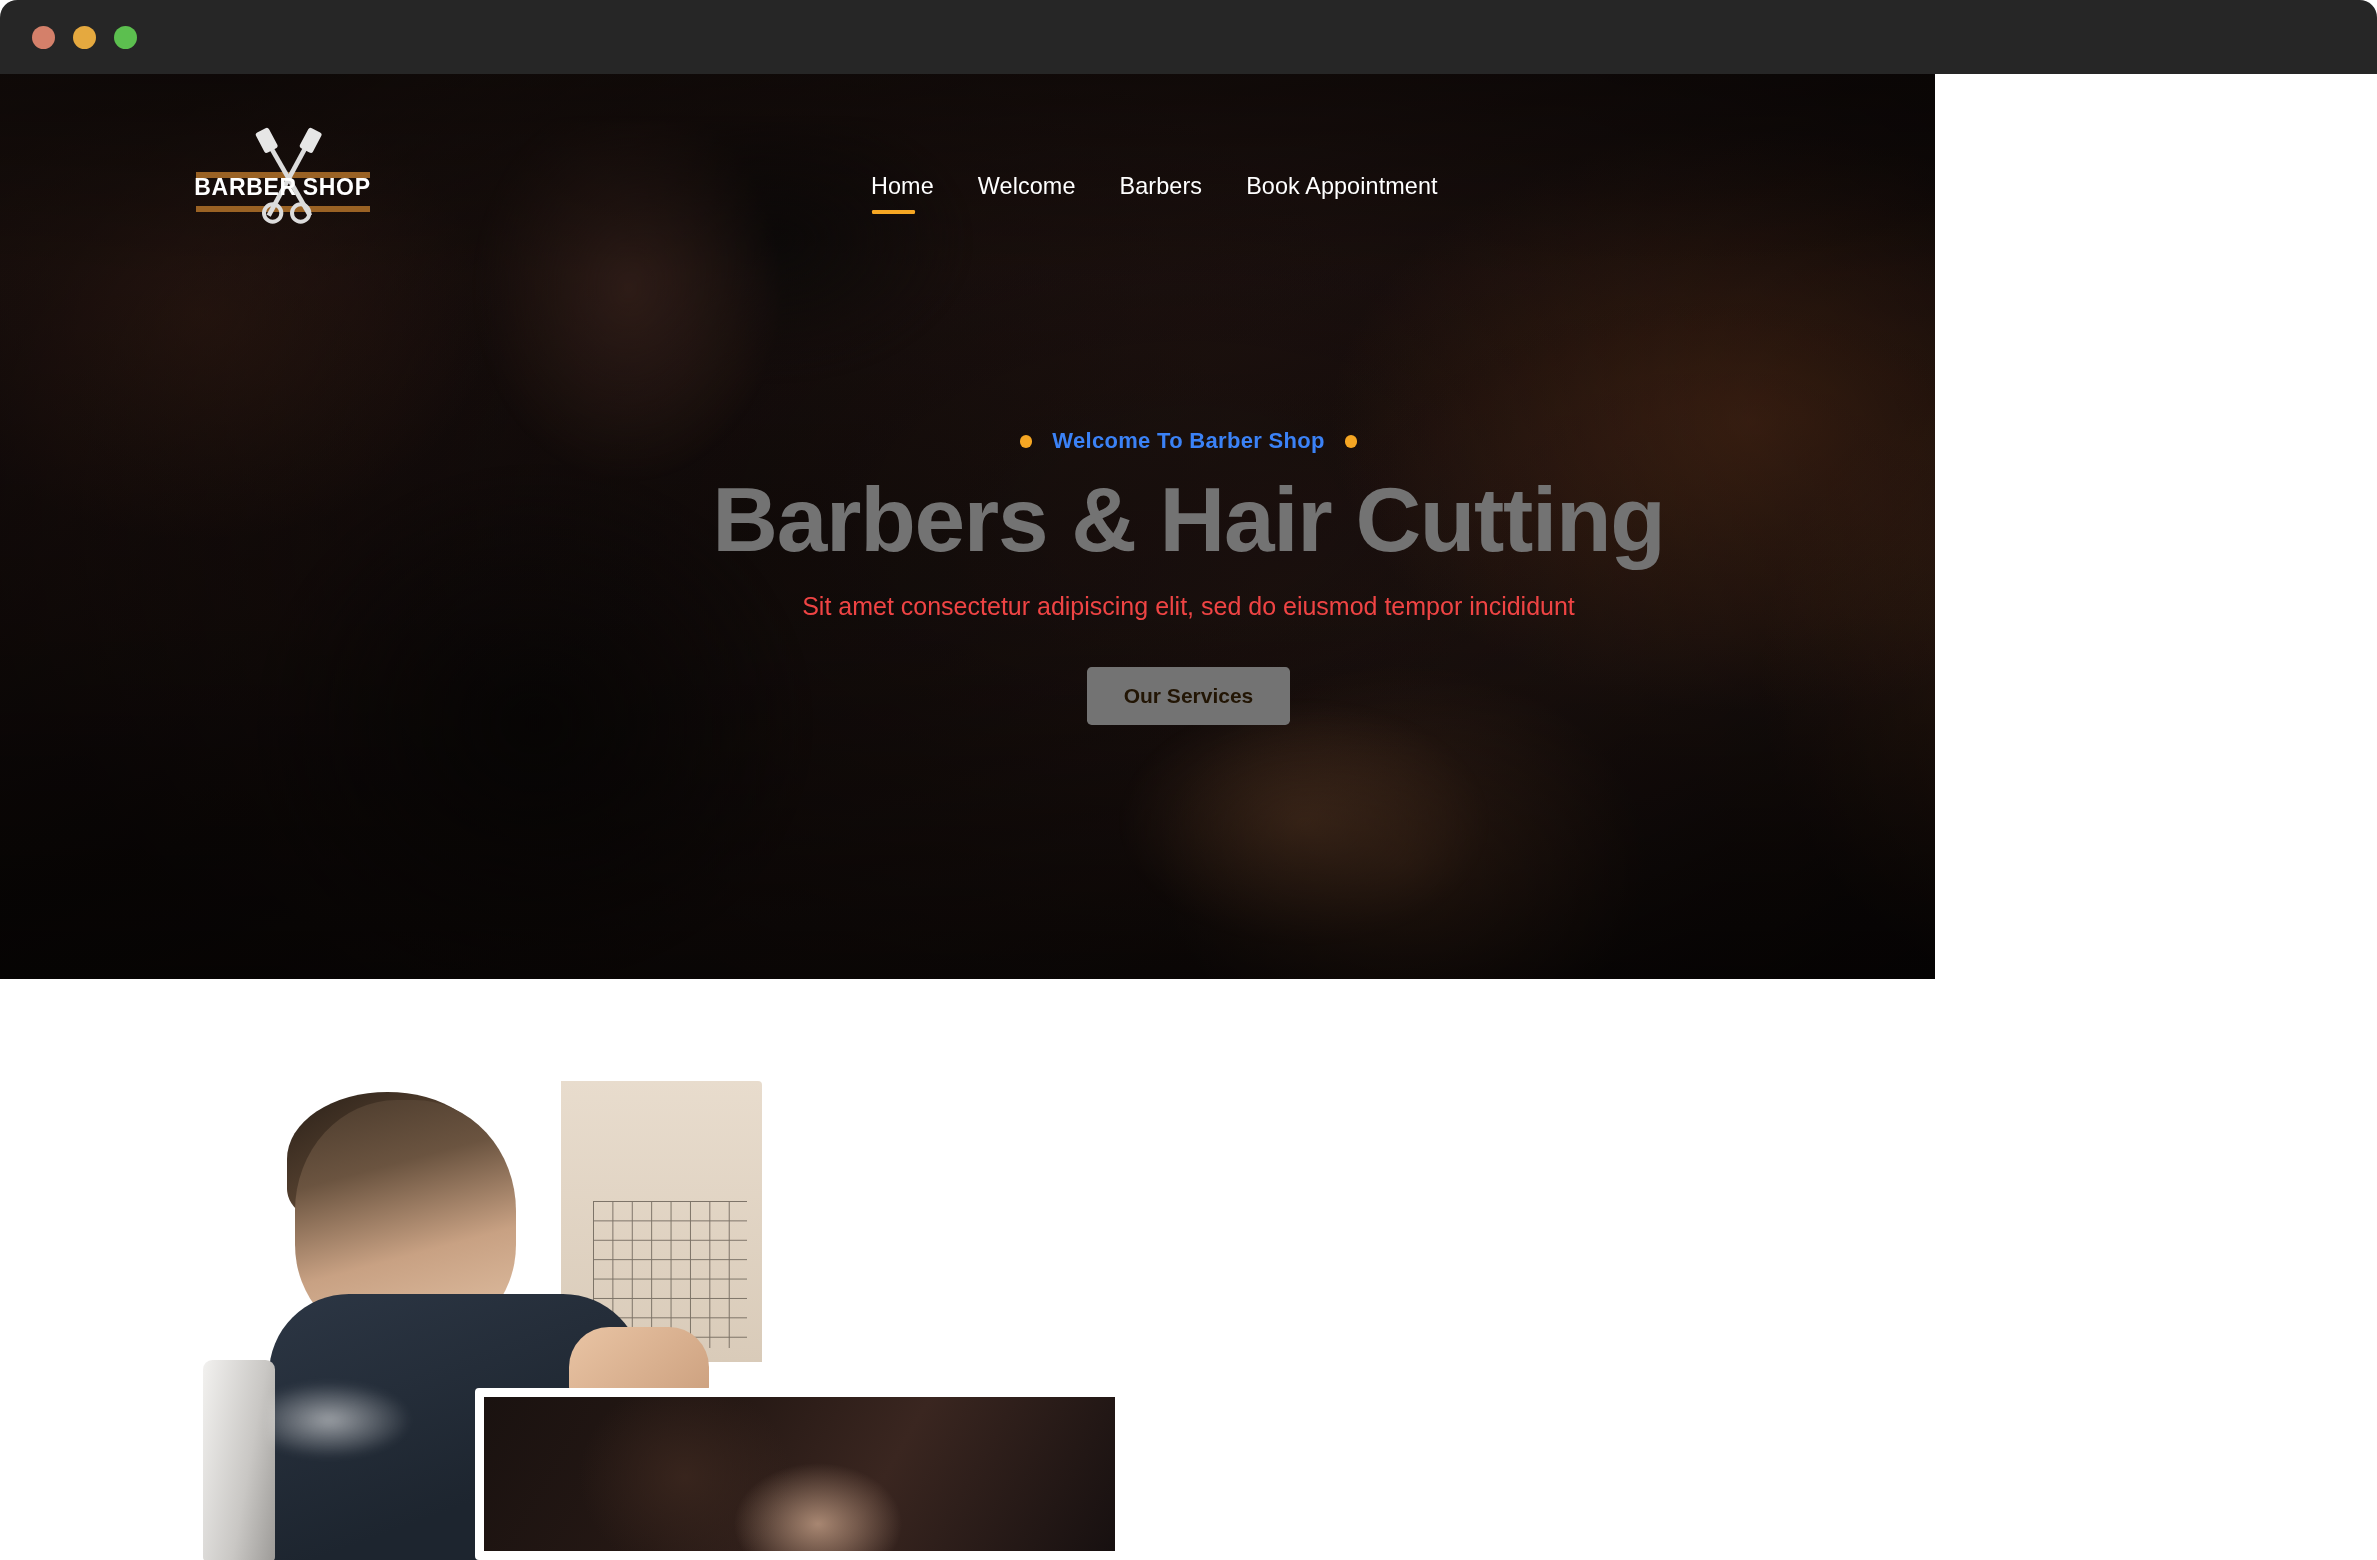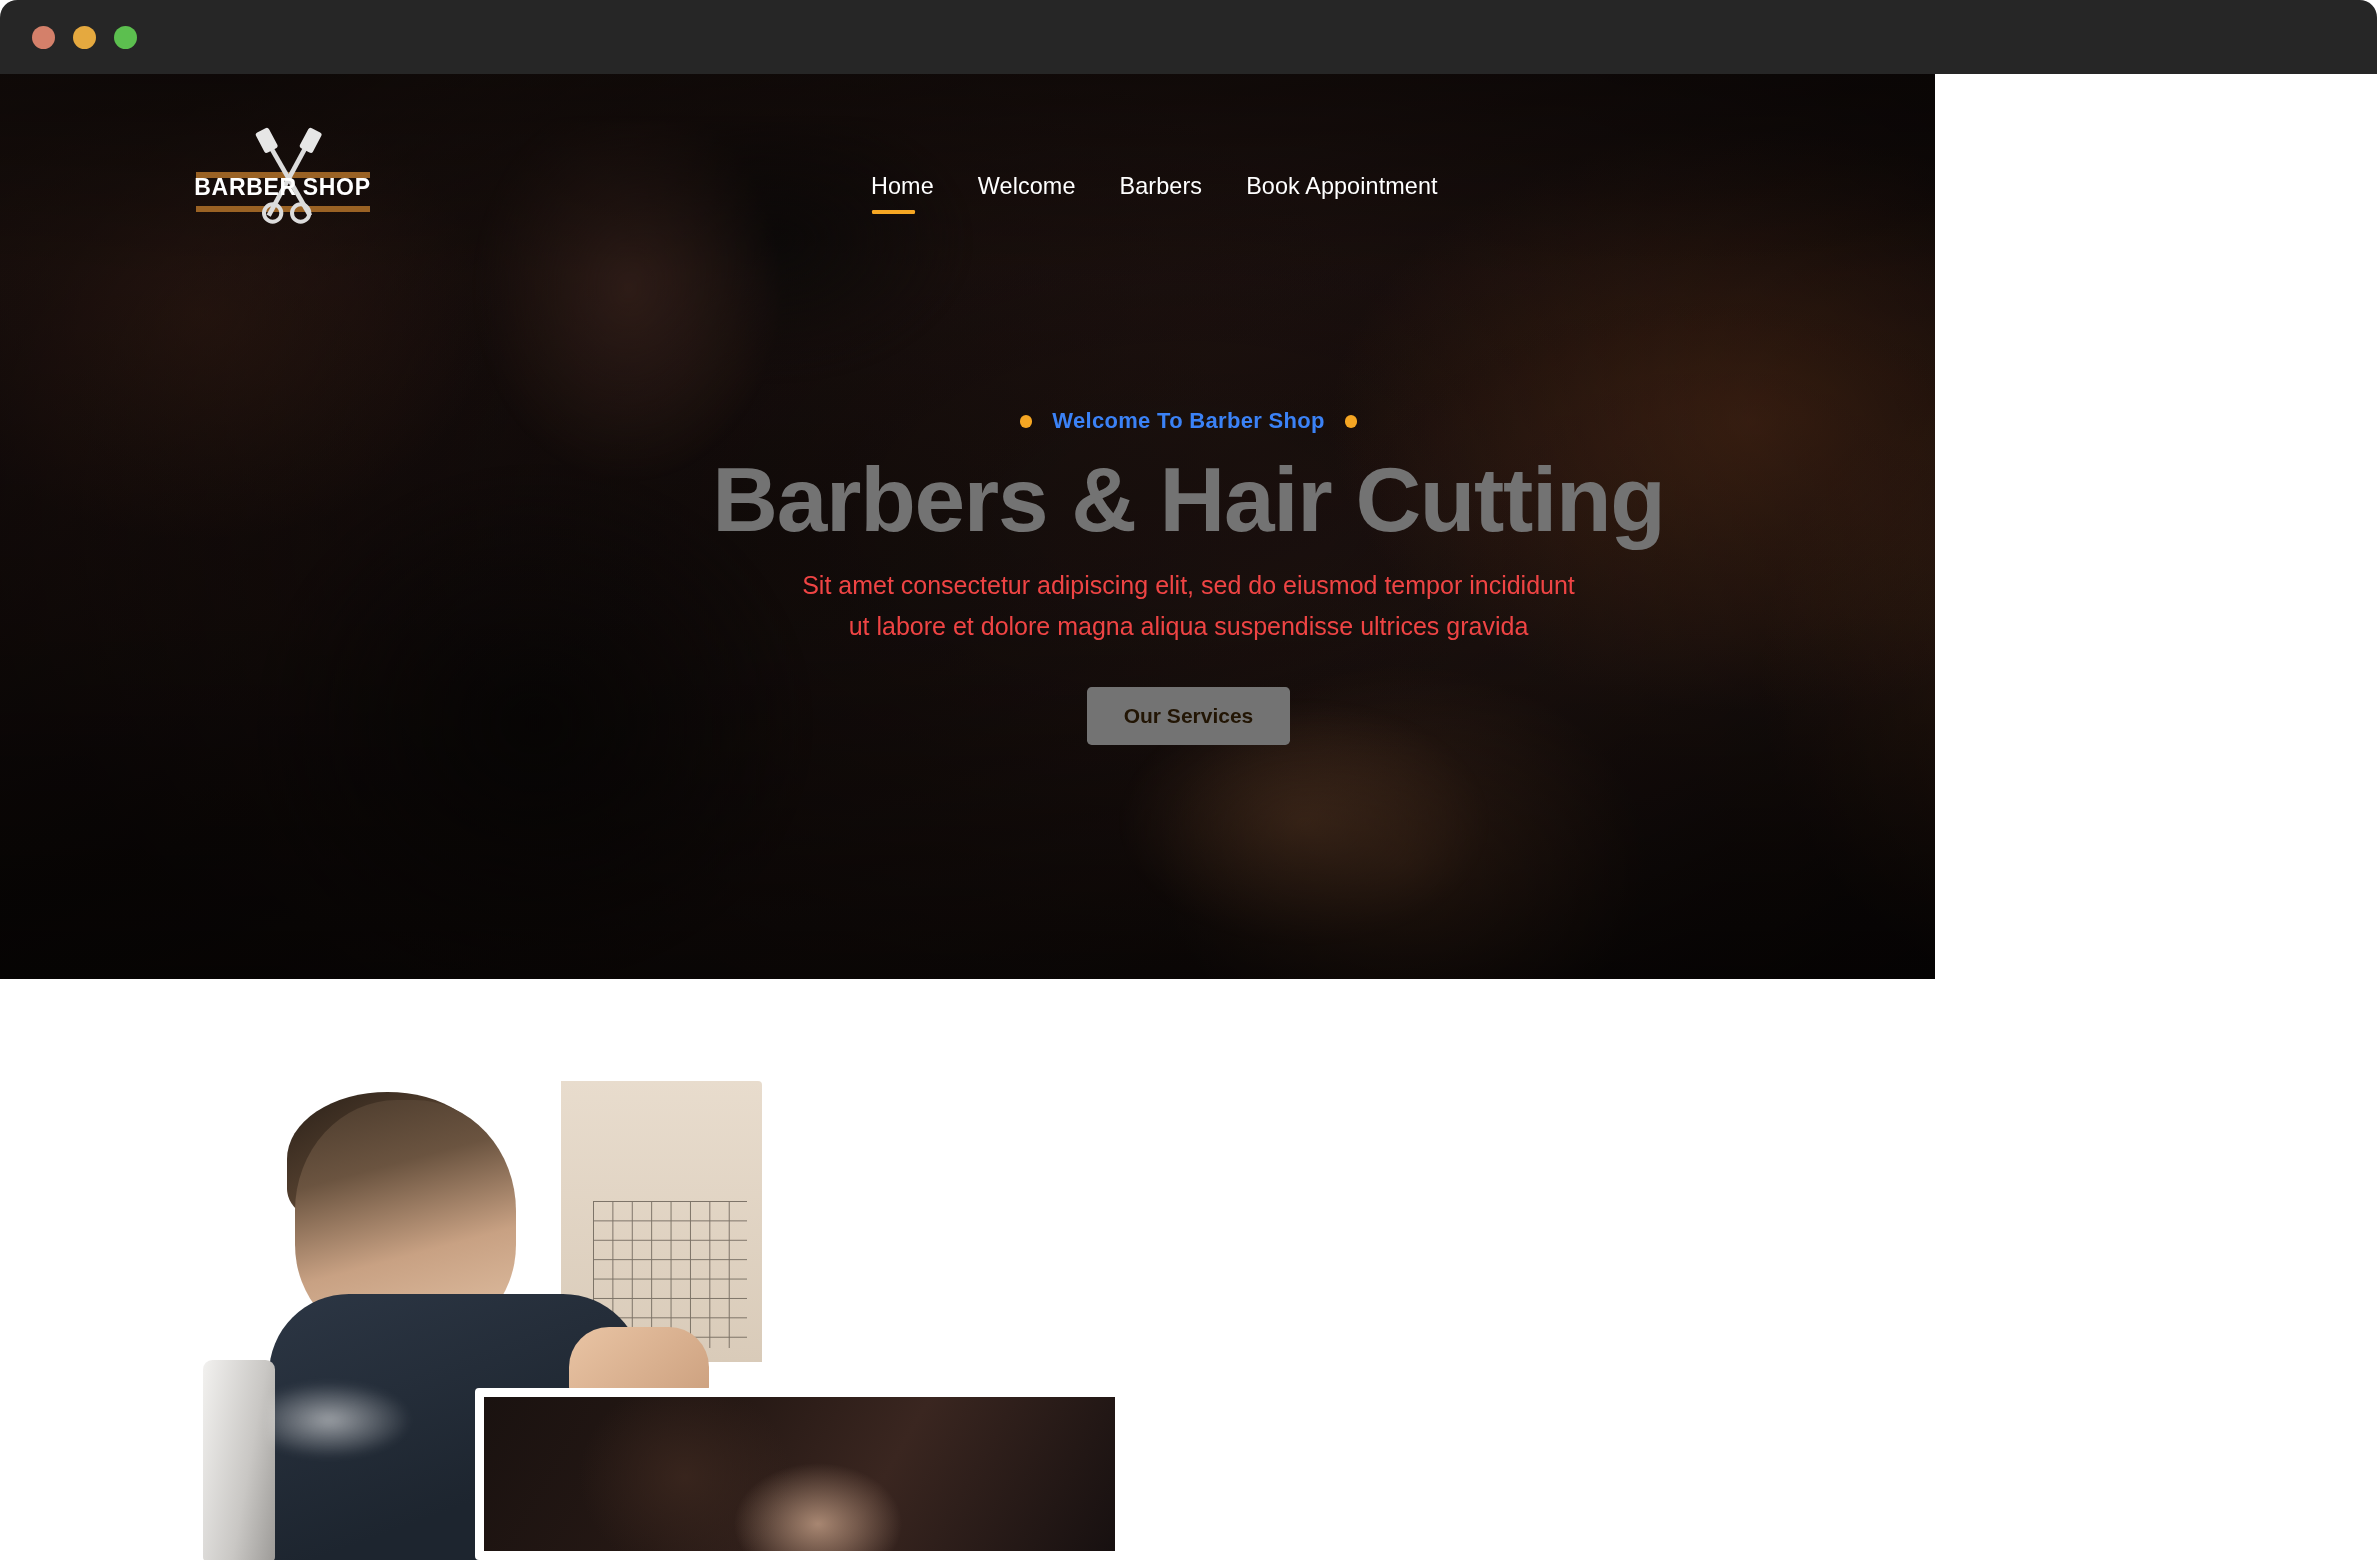--- a/index.html
+++ b/index.html
@@ -248,21 +248,20 @@
 
   <div class="hero-content">
     <div class="eyebrow">
       <span class="eyebrow-dot"></span>
       <span>Welcome To Barber Shop</span>
       <span class="eyebrow-dot"></span>
     </div>
     <h1 class="hero-title">Barbers &amp; Hair Cutting</h1>
     <p class="hero-sub">
       <span>Sit amet consectetur adipiscing elit, sed do eiusmod tempor incididunt</span><br>
-      <span>ut labore et dolore magna aliqua suspendisse ultrices gravida</span>
     </p>
     <button class="our-services">Our Services</button>
   </div>
 </section>
 
 <section class="about">
   <div class="about-photo-main">
     <div class="ap-wall"></div>
     <div class="ap-grid"></div>
     <div class="ap-hair"></div>

